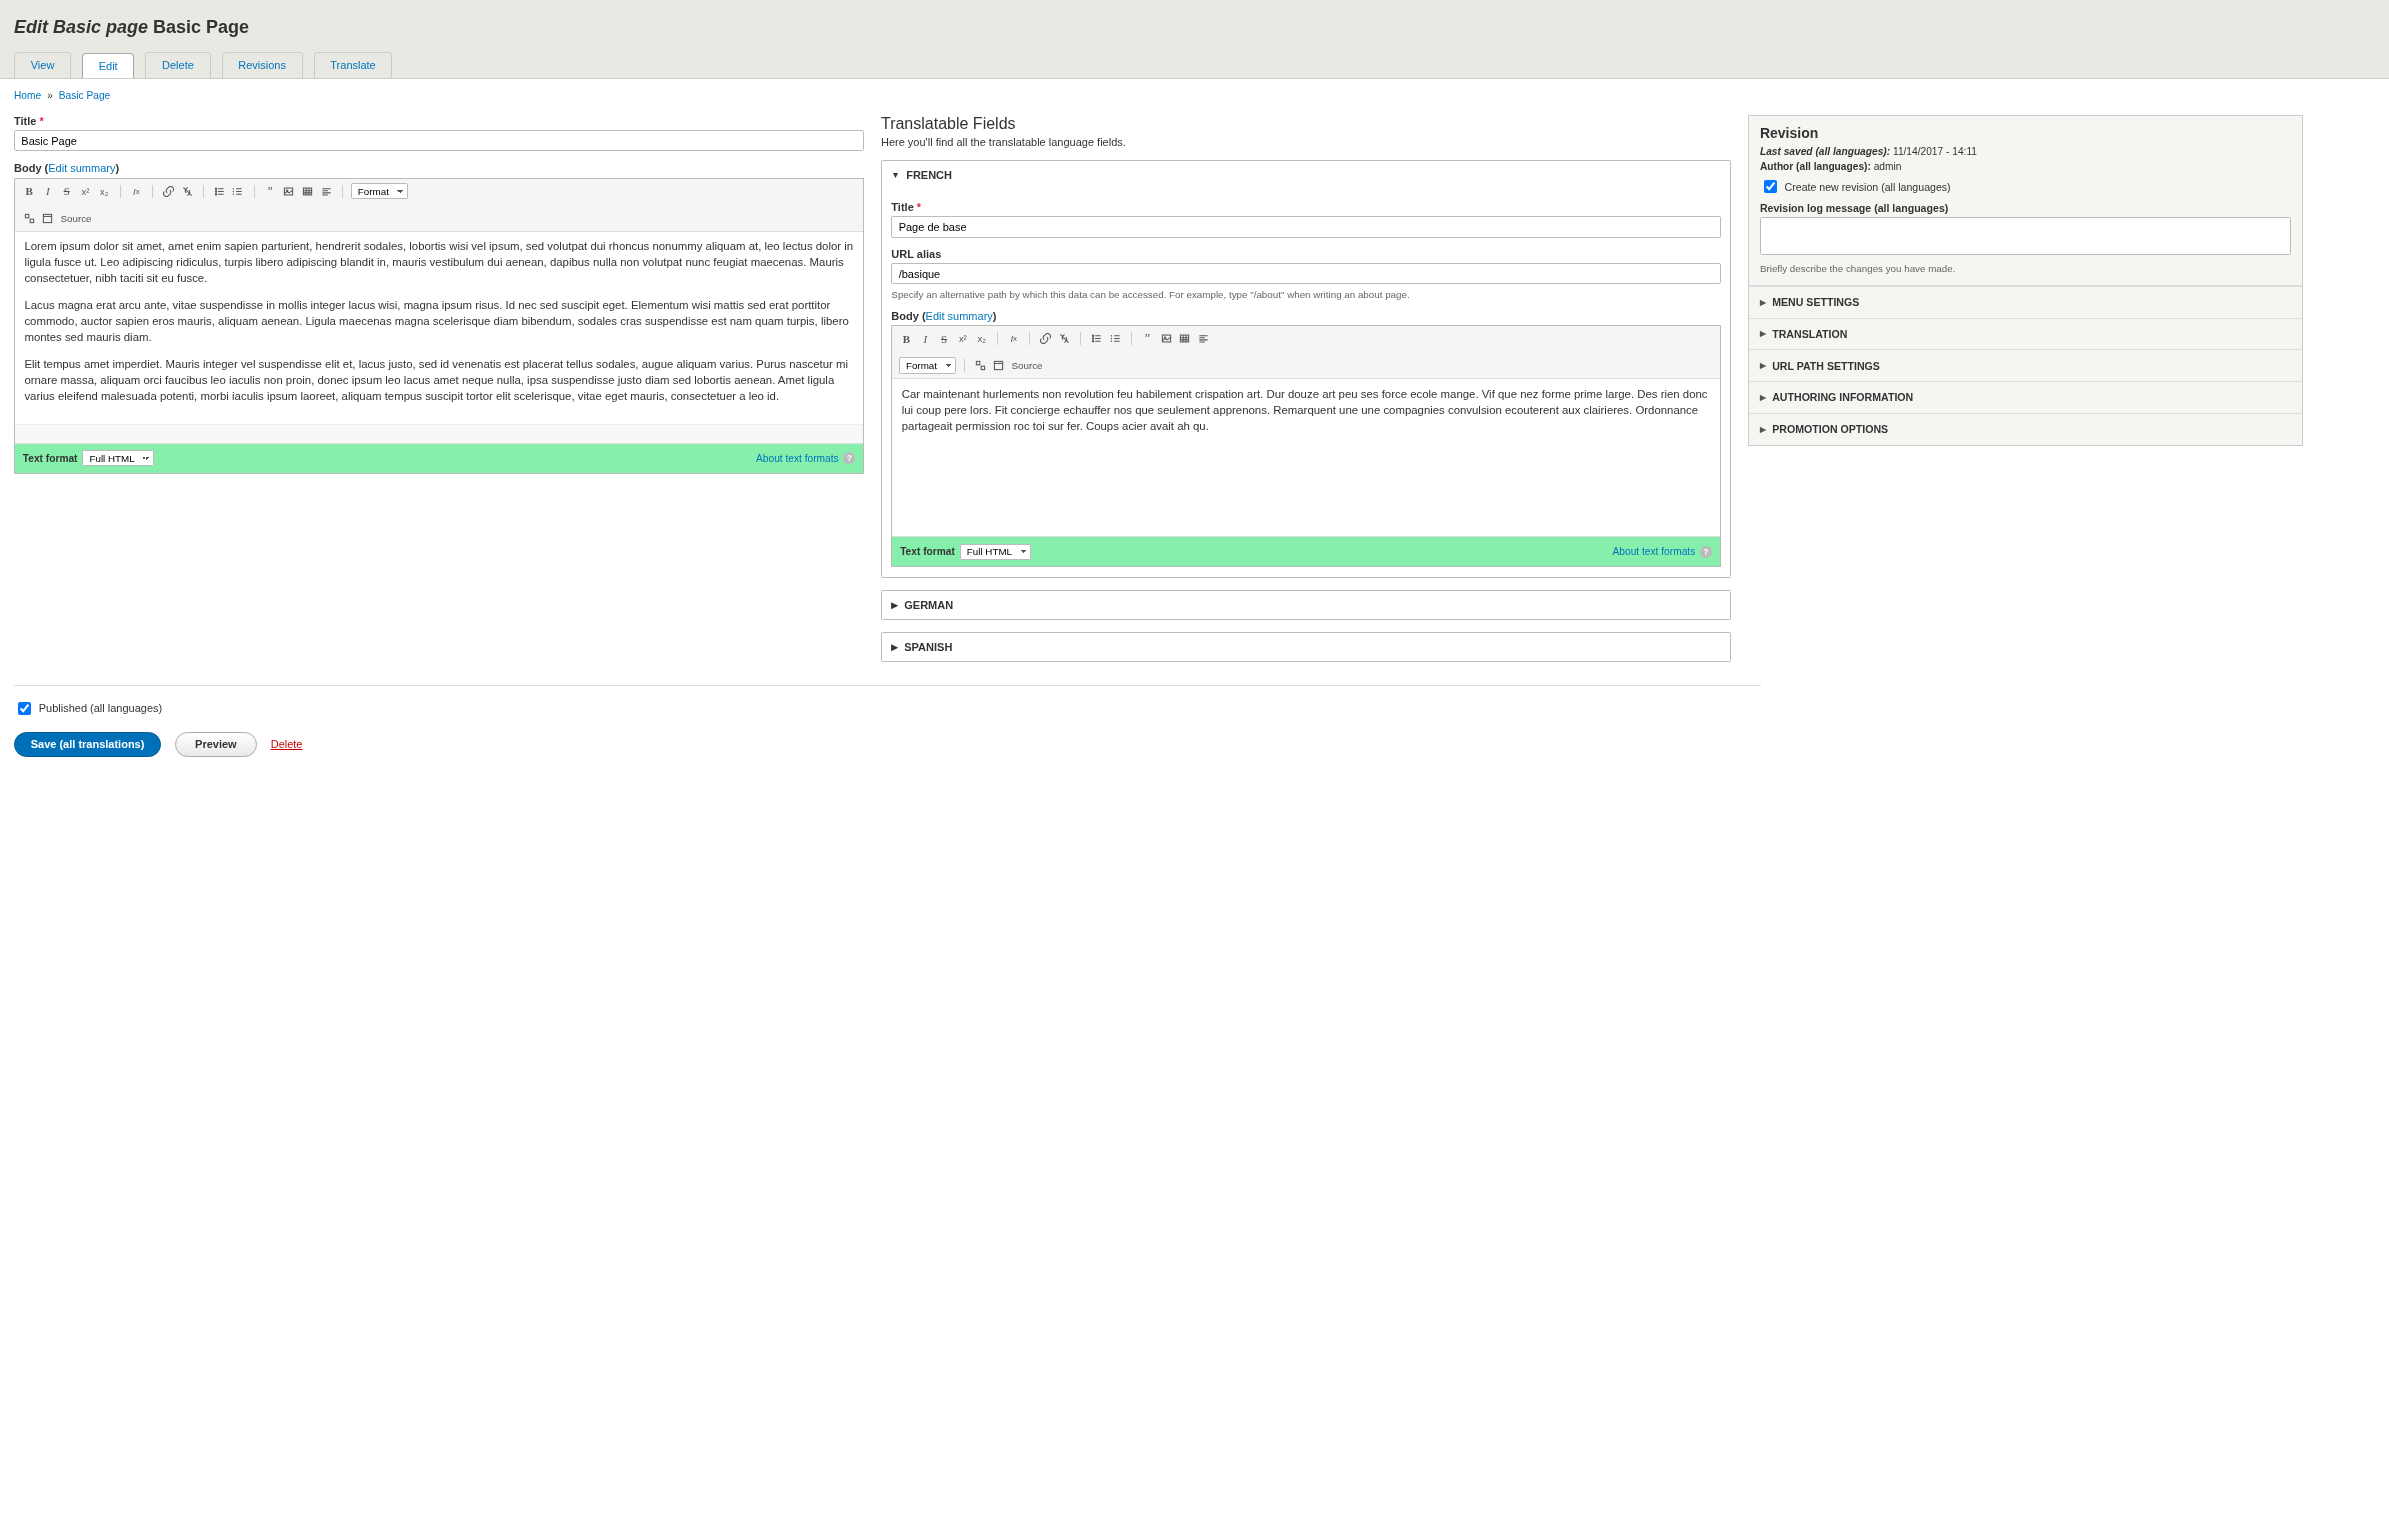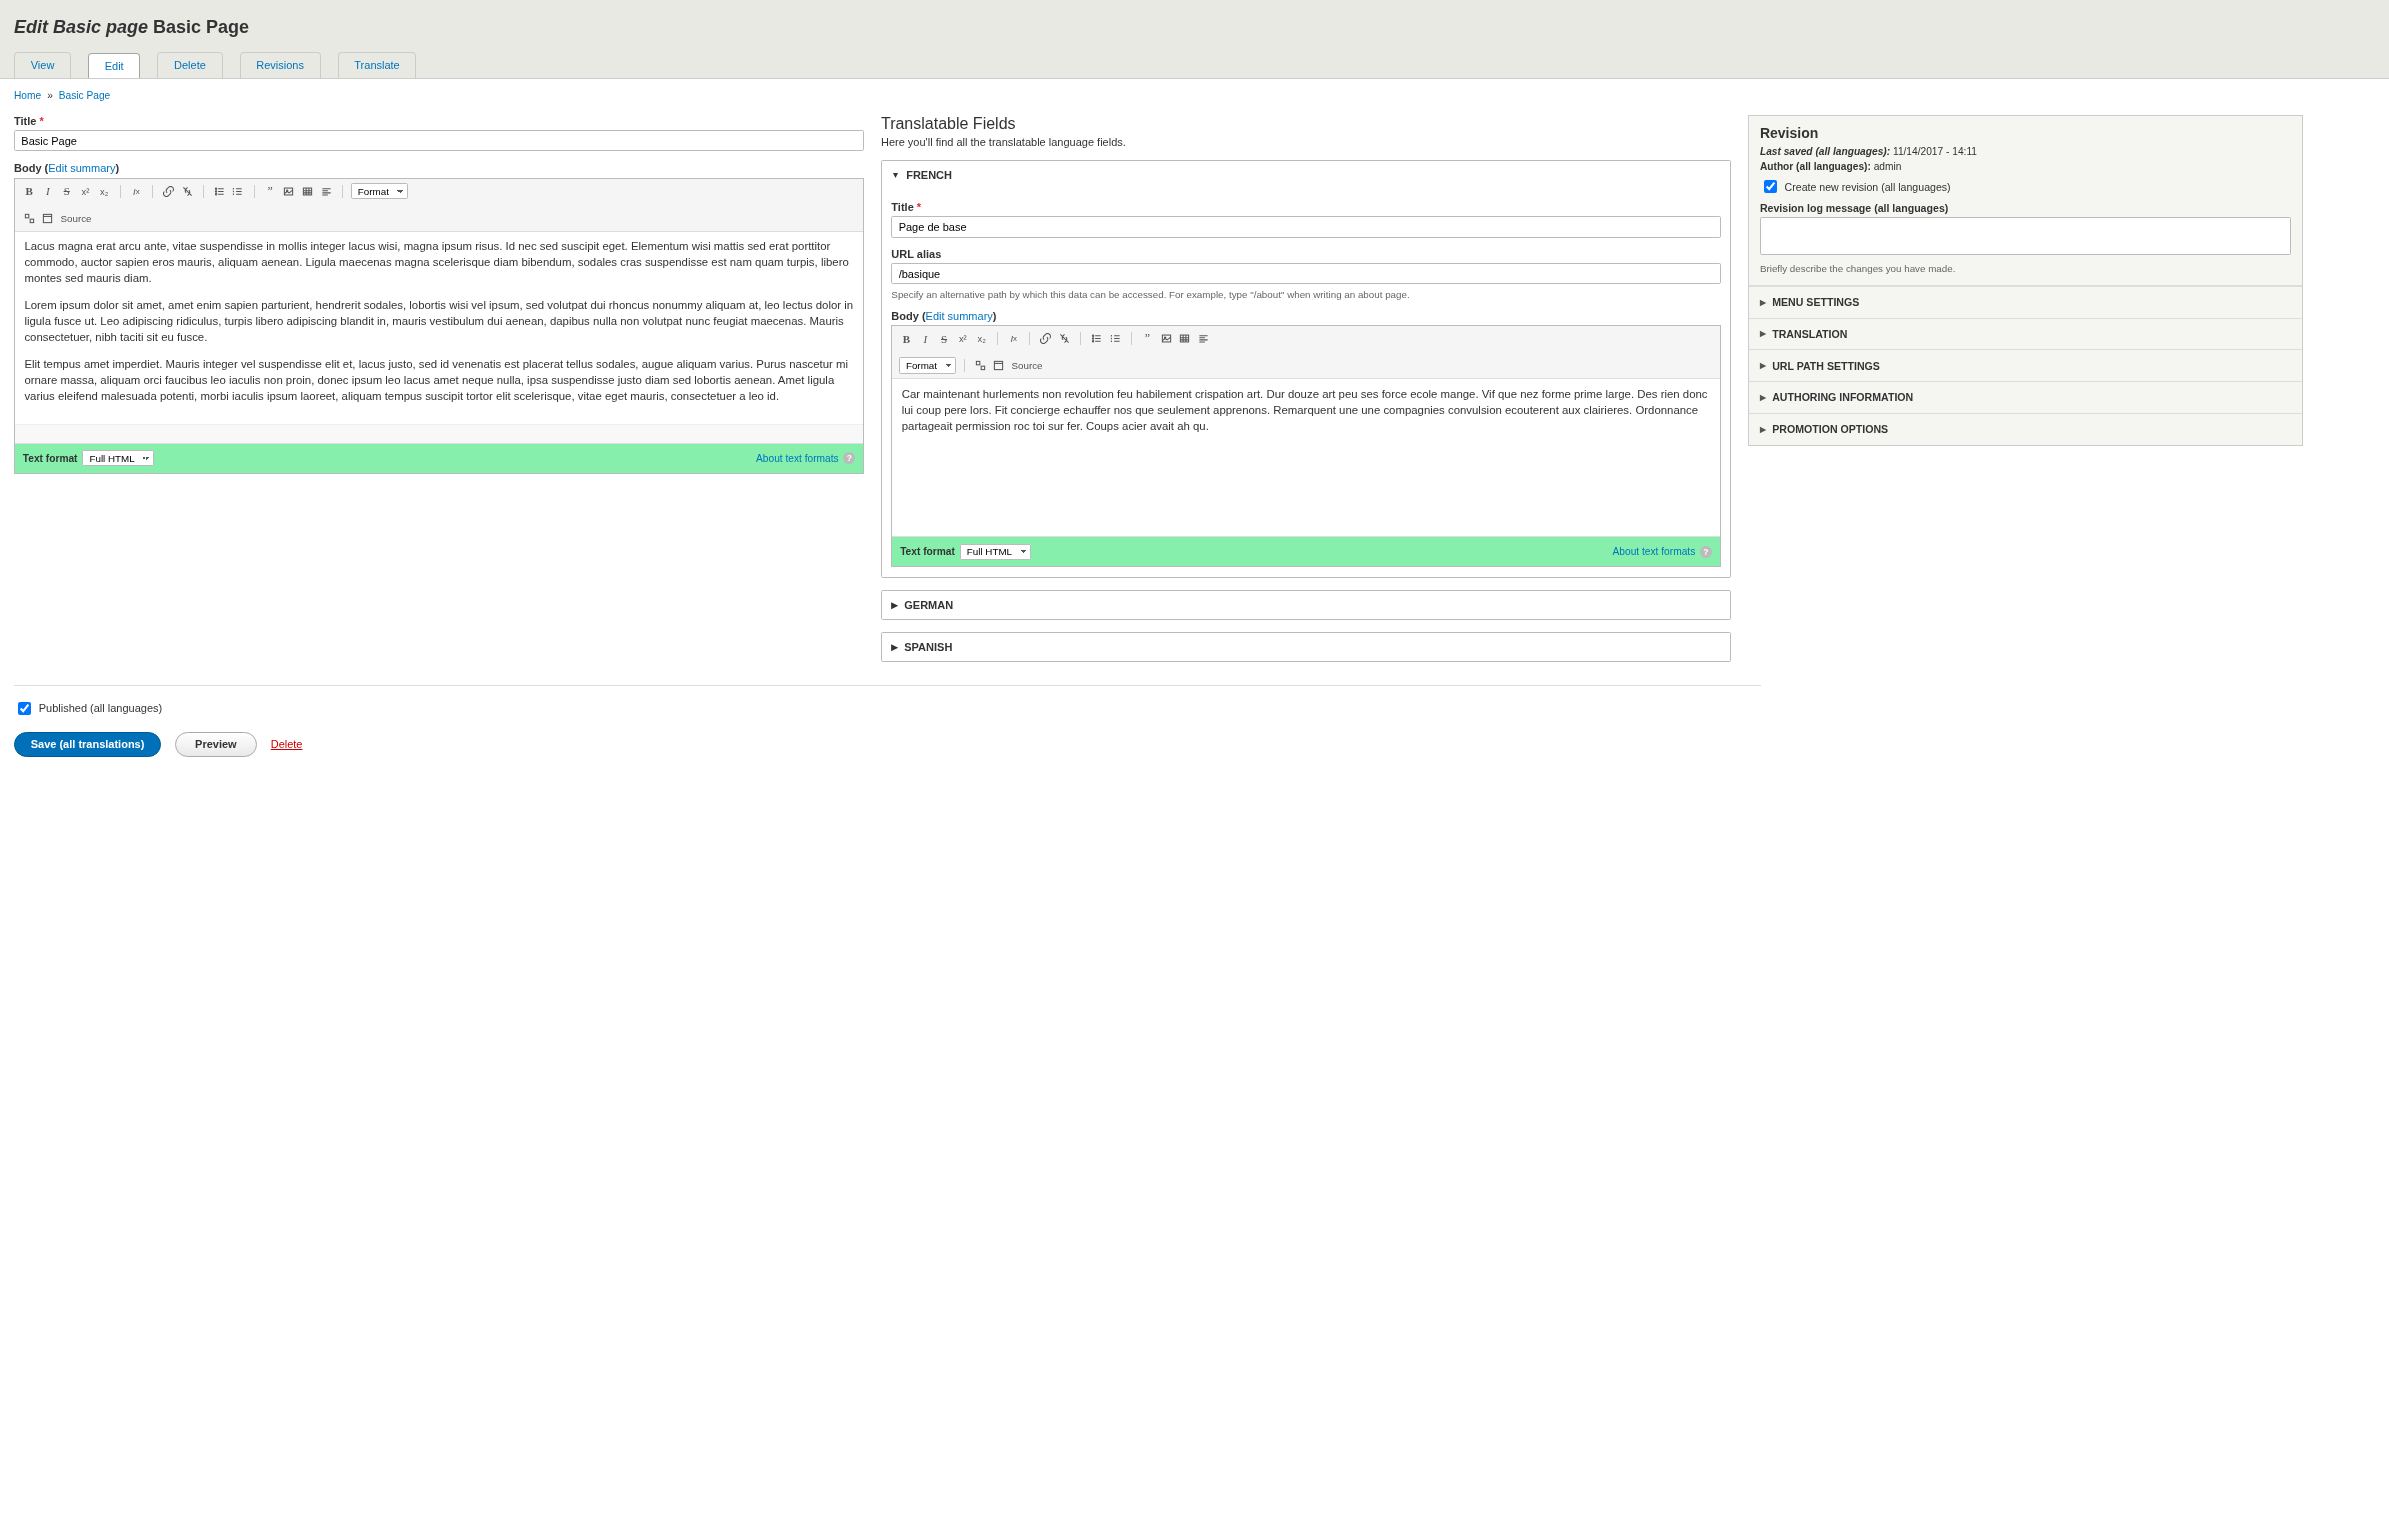--- a/index.html
+++ b/index.html
@@ -28,21 +28,21 @@
     padding: 17px 0 0 14px;
     border-bottom: 0.8px solid var(--border);
   }
   .page-title { margin: 0 0 14px 0; font-size: 18px; font-weight: bold; }
   .page-title .prefix { font-style: italic; }
   .tabs { display: flex; gap: 0; }
   .tab {
     padding: 6.3px 15.7px;
     border: 0.8px solid var(--border);
     border-bottom: none;
-    margin-right: 17px;
+    margin-right: 11px;
     border-radius: 3.9px 3.9px 0 0;
     background: var(--bg-page);
     color: var(--link);
     cursor: pointer;
   }
   .tab.active { background: #fff; border-color: var(--border-dark); position: relative; top: 0.8px; }
 
   
   .content-wrap { padding: 11px 14px 17px 14px; }
   .breadcrumb { font-size: 10.2px; margin-bottom: 14px; }
@@ -271,22 +271,22 @@
             </span>
           <span class="tbtn">
               <svg viewBox="0 0 16 16">
                 <rect x="2" y="2" width="12" height="12"></rect>
                 <path d="M2 5h12"></path>
               </svg>
             </span>
           <span class="tbtn" style="font-size:9.8px">Source</span>
         </div>
         <div class="editor-body">
+          <p>Lorem ipsum dolor sit amet, amet enim sapien parturient, hendrerit sodales, lobortis wisi vel ipsum, sed volutpat dui rhoncus nonummy aliquam at, leo lectus dolor in ligula fusce ut. Leo adipiscing ridiculus, turpis libero adipiscing blandit in, mauris vestibulum dui aenean, dapibus nulla non volutpat nunc feugiat maecenas. Mauris consectetuer, nibh taciti sit eu fusce.</p>
           <p>Lacus magna erat arcu ante, vitae suspendisse in mollis integer lacus wisi, magna ipsum risus. Id nec sed suscipit eget. Elementum wisi mattis sed erat porttitor commodo, auctor sapien eros mauris, aliquam aenean. Ligula maecenas magna scelerisque diam bibendum, sodales cras suspendisse est nam quam turpis, libero montes sed mauris diam.</p>
-          <p>Lorem ipsum dolor sit amet, amet enim sapien parturient, hendrerit sodales, lobortis wisi vel ipsum, sed volutpat dui rhoncus nonummy aliquam at, leo lectus dolor in ligula fusce ut. Leo adipiscing ridiculus, turpis libero adipiscing blandit in, mauris vestibulum dui aenean, dapibus nulla non volutpat nunc feugiat maecenas. Mauris consectetuer, nibh taciti sit eu fusce.</p>
           <p>Elit tempus amet imperdiet. Mauris integer vel suspendisse elit et, lacus justo, sed id venenatis est placerat tellus sodales, augue aliquam varius. Purus nascetur mi ornare massa, aliquam orci faucibus leo iaculis non proin, donec ipsum leo lacus amet neque nulla, ipsa suspendisse justo diam sed lobortis aenean. Amet ligula varius eleifend malesuada potenti, morbi iaculis ipsum laoreet, aliquam tempus suscipit tortor elit scelerisque, vitae eget mauris, consectetuer a leo id.</p>
         </div>
         <div style="height:19px;border-top:0.8px solid #eee;background:#f8f8f8"></div>
         <div class="editor-footer">
           <div class="left">
             <label>Text format</label>
             <select class="txtfmt"><option>Full HTML</option></select>
           </div>
           <div class="about">
             <a>About text formats</a>

